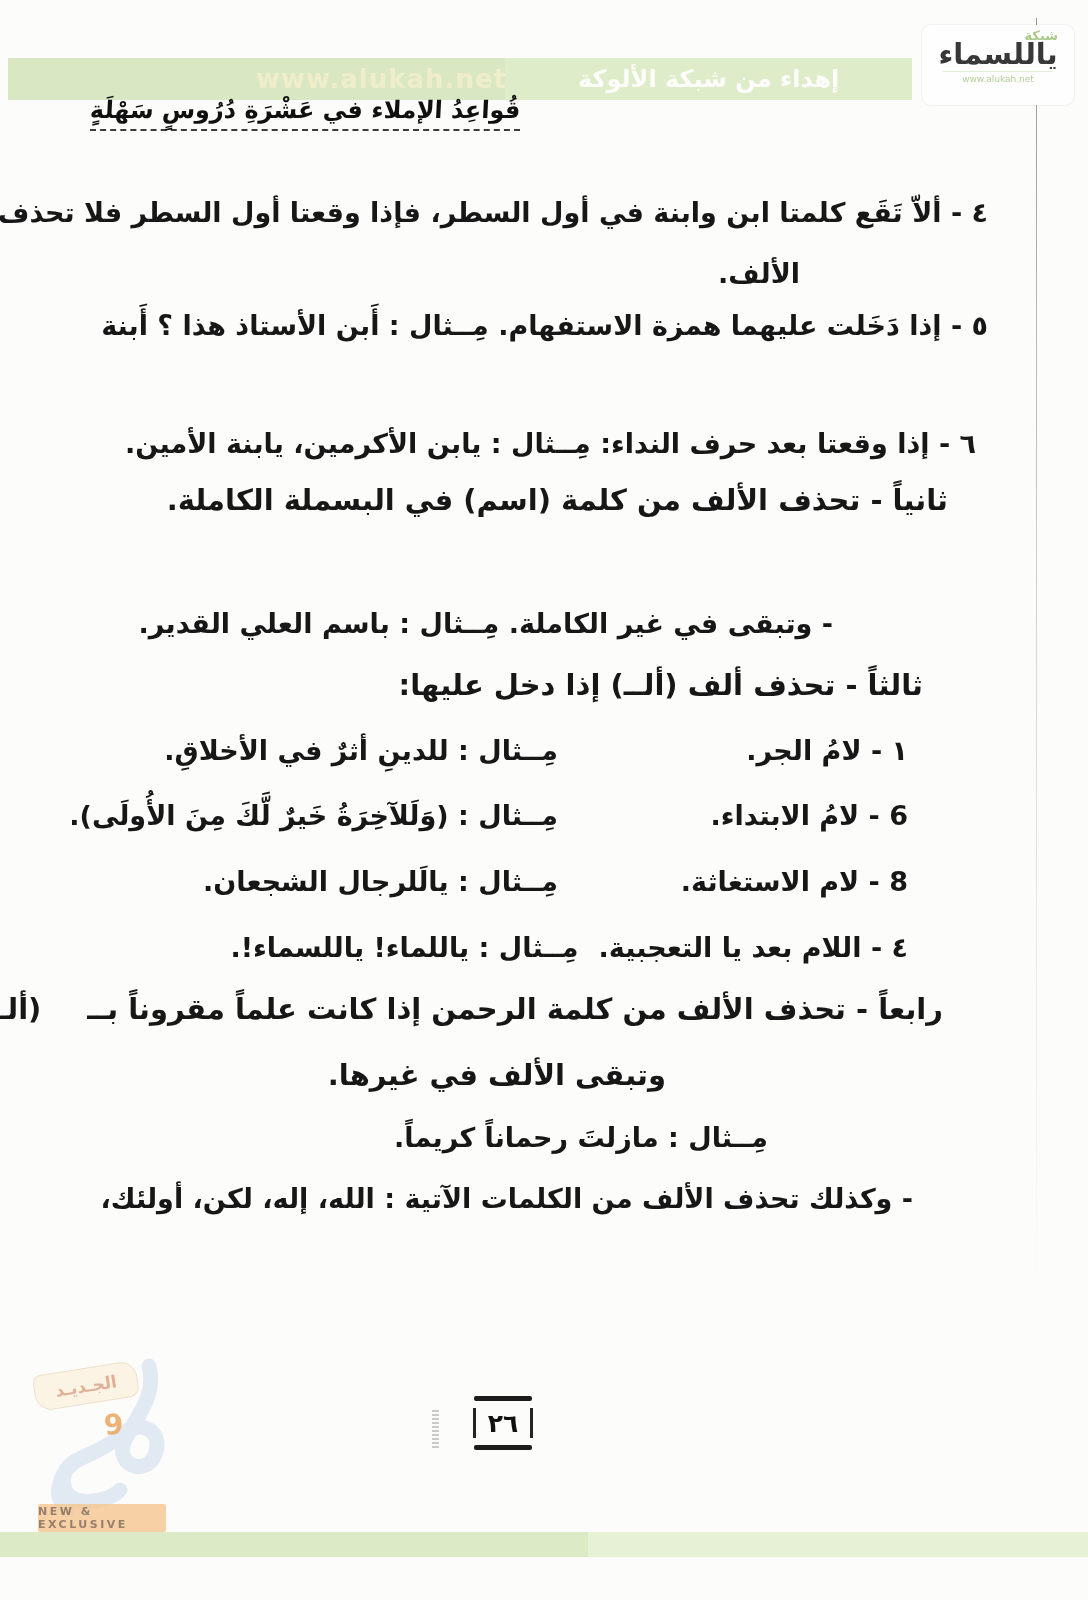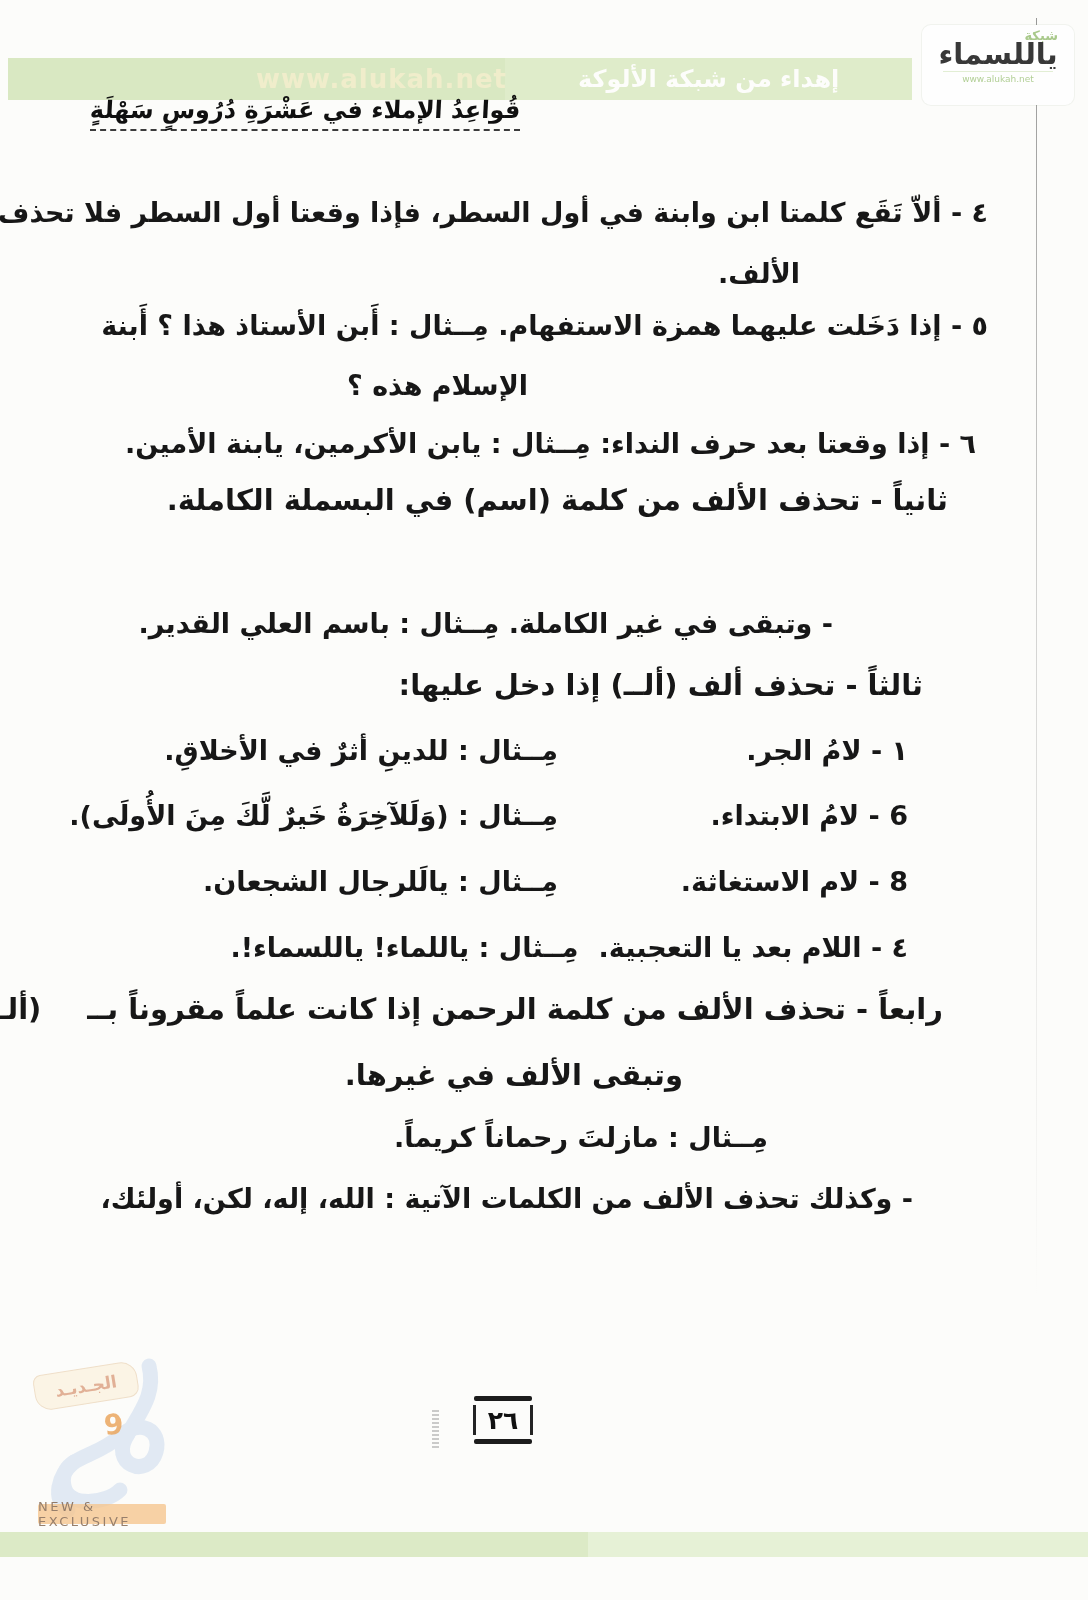--- a/index.html
+++ b/index.html
@@ -47,44 +47,44 @@
   .l-sec2no{top:604px;right:255px;}
   .l-sec3  {top:664px;right:165px;}
   .r1{top:731px;right:180px;}
   .r2{top:796px;right:180px;}
   .r3{top:862px;right:180px;}
   .r4{top:928px;right:180px;}
   .lblw{display:inline-block;min-width:350px;}
   .r4 .lbl{margin-left:20px;}
   .l-sec4a {top:988px;right:145px;}
   .al-part{margin-right:46px;}
-  .l-sec4b {top:1054px;right:405px;}
+  .l-sec4b {top:1054px;right:422px;}
   .l-sec4ex{top:1118px;right:320px;}
   .l-sec4no{top:1179px;right:175px;}
   .l-sec4no2{top:1244px;right:510px;}
   
   .pagenum{position:absolute;top:1396px;left:448px;width:110px;text-align:center;}
   .pn-dash{width:58px;height:5px;background:#1c1c1c;margin:0 auto;border-radius:2px;}
-  .pn-num{display:flex;align-items:center;justify-content:center;gap:12px;height:38px;
+  .pn-num{display:flex;align-items:center;justify-content:center;gap:12px;height:44px;
     font-size:25px;font-weight:bold;color:#111;}
   .pn-bar{width:3px;height:30px;background:#242424;}
   .pn-smudge{position:absolute;left:-16px;top:14px;width:7px;height:38px;opacity:.45;
     background:repeating-linear-gradient(to bottom,#8d8d8d 0 2px,transparent 2px 4px);}
   
   .watermark{position:absolute;left:28px;top:1352px;width:158px;height:182px;}
   .wm-swirl{position:absolute;left:0;top:0;}
   .wm-ribbon{position:absolute;left:6px;top:16px;width:102px;height:34px;
     background:#fbf4e3;border:1px solid #eedcc4;border-radius:8px 16px 10px 16px;
     transform:rotate(-9deg);display:flex;align-items:center;justify-content:center;
     color:#dfa88c;font-weight:bold;font-size:17px;direction:rtl;opacity:.9;}
   .wm-nine{position:absolute;left:76px;top:56px;color:#eba75f;font-size:28px;
     font-weight:bold;transform:rotate(-6deg);opacity:.85;}
-  .wm-bar{position:absolute;left:10px;top:152px;width:128px;height:20px;
+  .wm-bar{position:absolute;left:10px;top:152px;width:128px;height:28px;
     background:#f6c791;opacity:.8;border-radius:2px;display:flex;align-items:center;
-    justify-content:center;font-size:13px;letter-spacing:2.5px;color:#7e6048;font-weight:normal;}
+    justify-content:center;font-size:11px;letter-spacing:2.5px;color:#7e6048;font-weight:bold;}
   
   .bottom-bar{position:absolute;top:1532px;left:0;width:1088px;height:25px;
     background:linear-gradient(to right,#dceac6 0 54%,#e6f1d6 54%);}
 </style>
 </head>
 <body>
 
 <div class="page">
 
   <div class="banner">
@@ -102,21 +102,20 @@
 
   <div class="page-title">
     <span class="t">قُواعِدُ الإملاء في عَشْرَةِ دُرُوسٍ سَهْلَةٍ</span>
     <div class="u"></div>
   </div>
 
   <div class="line l-item4a">٤ - ألاّ تَقَع كلمتا ابن وابنة في أول السطر، فإذا وقعتا أول السطر فلا تحذف</div>
   <div class="line l-item4b">الألف.</div>
 
   <div class="line l-item5a">٥ - إذا دَخَلت عليهما همزة الاستفهام. مِــثال : أَبن الأستاذ هذا ؟ أَبنة</div>
-  <div class="line l-item5b">الإسلام هذه ؟</div>
 
   <div class="line l-item6">٦ - إذا وقعتا بعد حرف النداء: مِــثال : يابن الأكرمين، يابنة الأمين.</div>
 
   <div class="line h l-sec2">ثانياً - تحذف الألف من كلمة (اسم) في البسملة الكاملة.</div>
   <div class="line l-sec2no">- وتبقى في غير الكاملة. مِــثال : باسم العلي القدير.</div>
 
   <div class="line h l-sec3">ثالثاً - تحذف ألف (ألــ) إذا دخل عليها:</div>
 
   <div class="line r1">
     <span class="lbl lblw">١ - لامُ الجر.</span><span>مِــثال : للدينِ أثرٌ في الأخلاقِ.</span>

